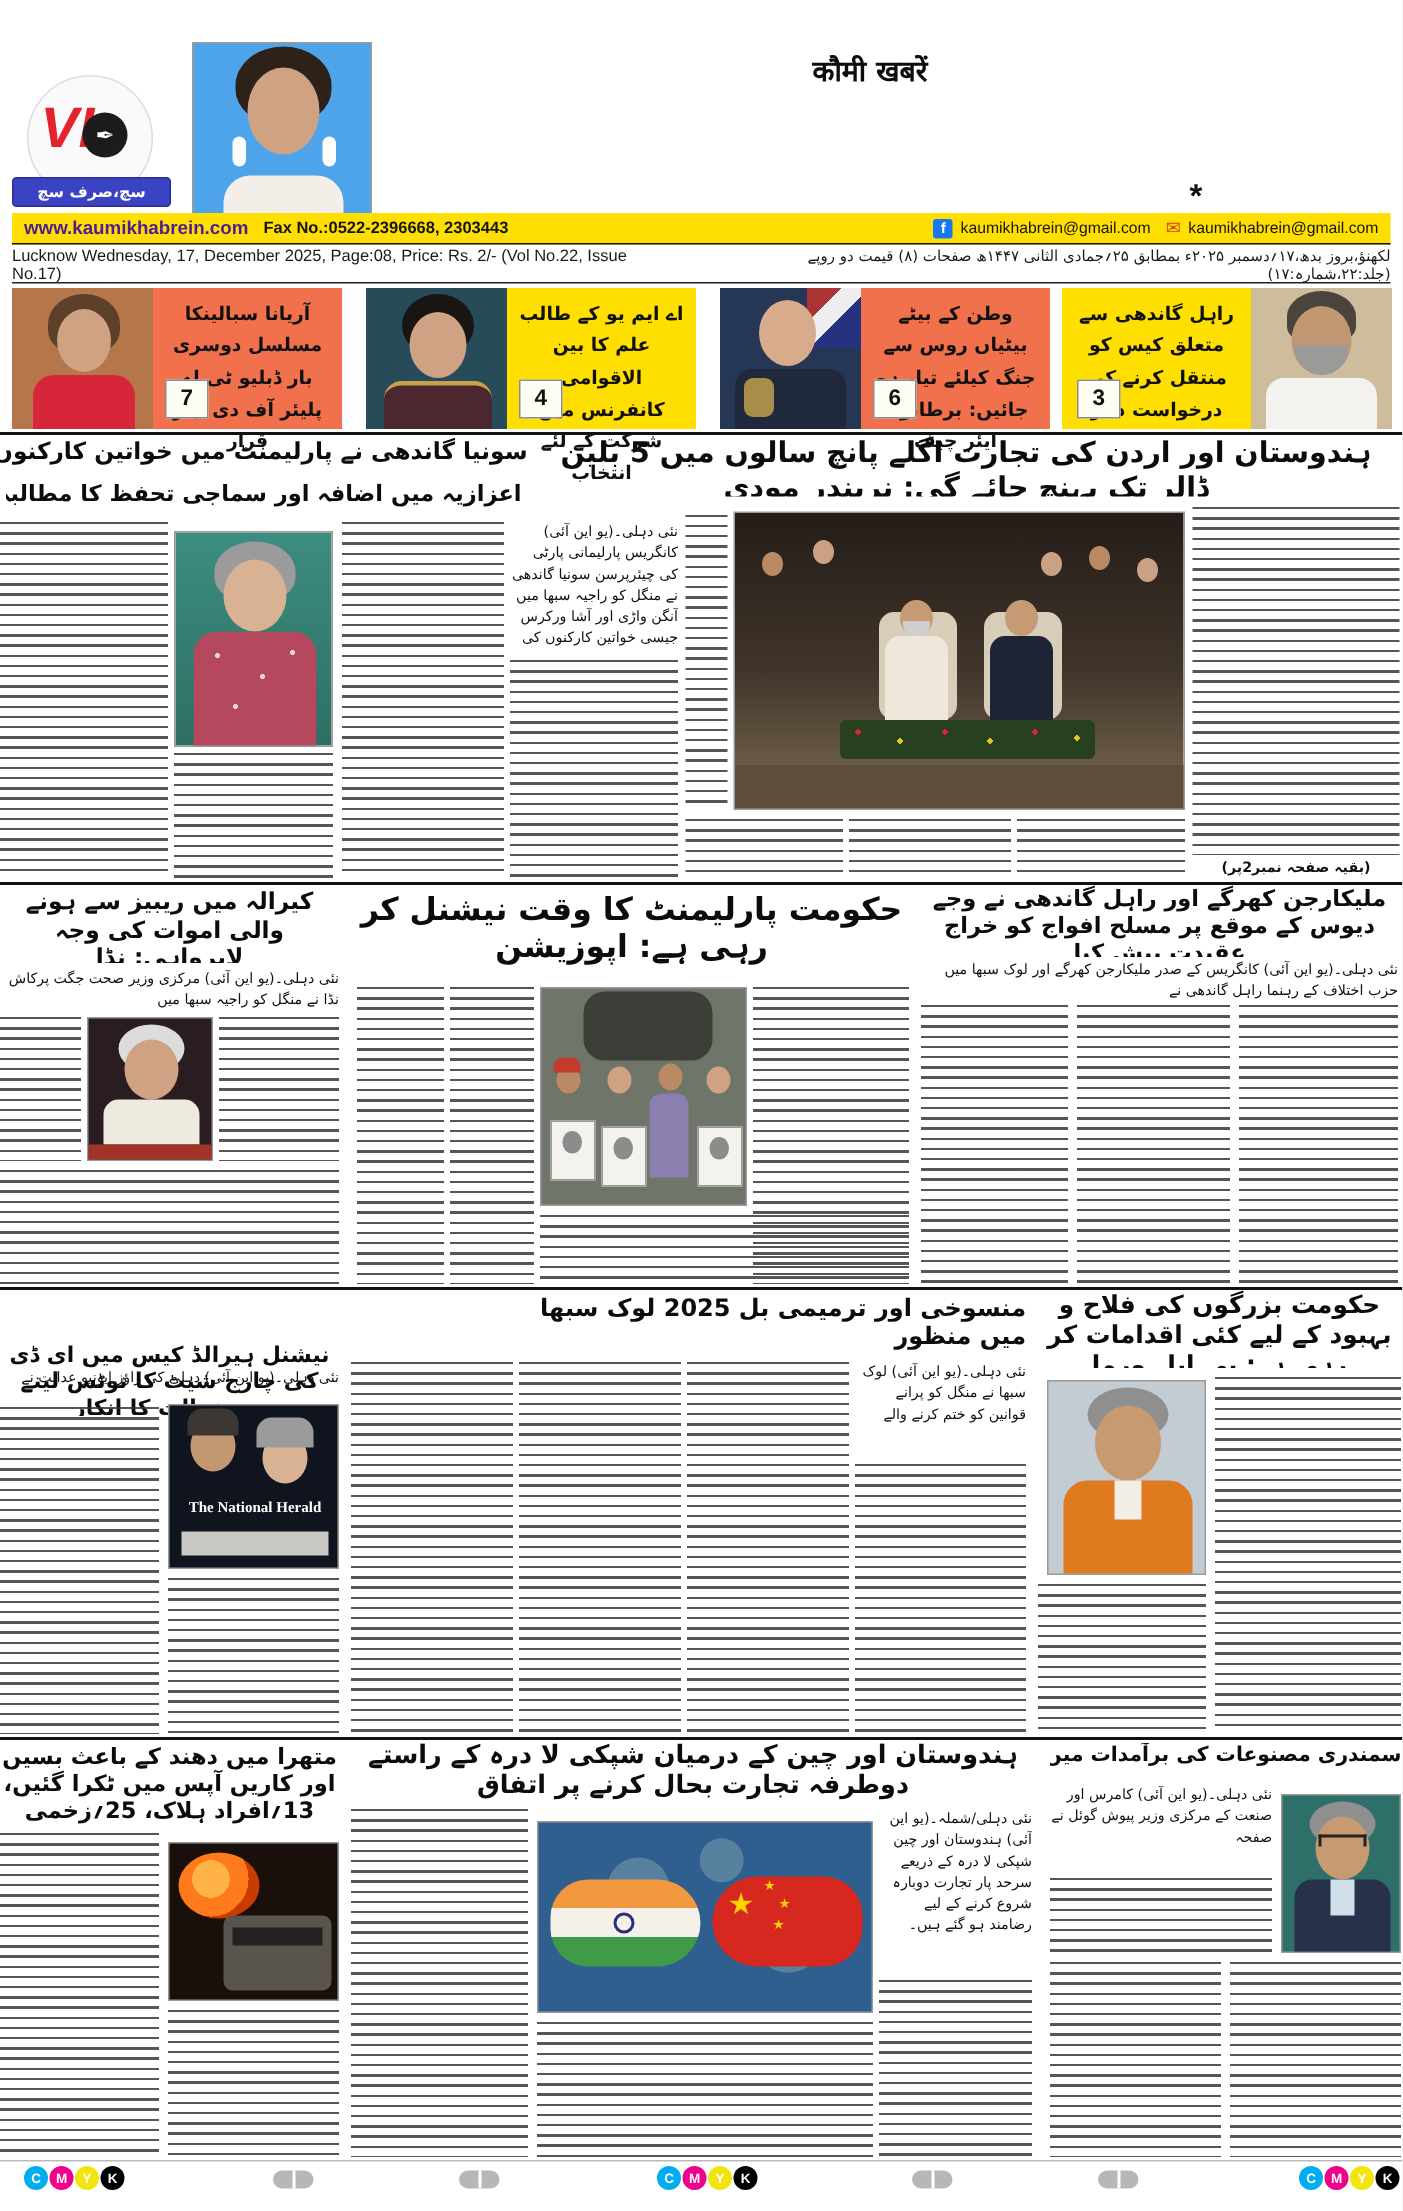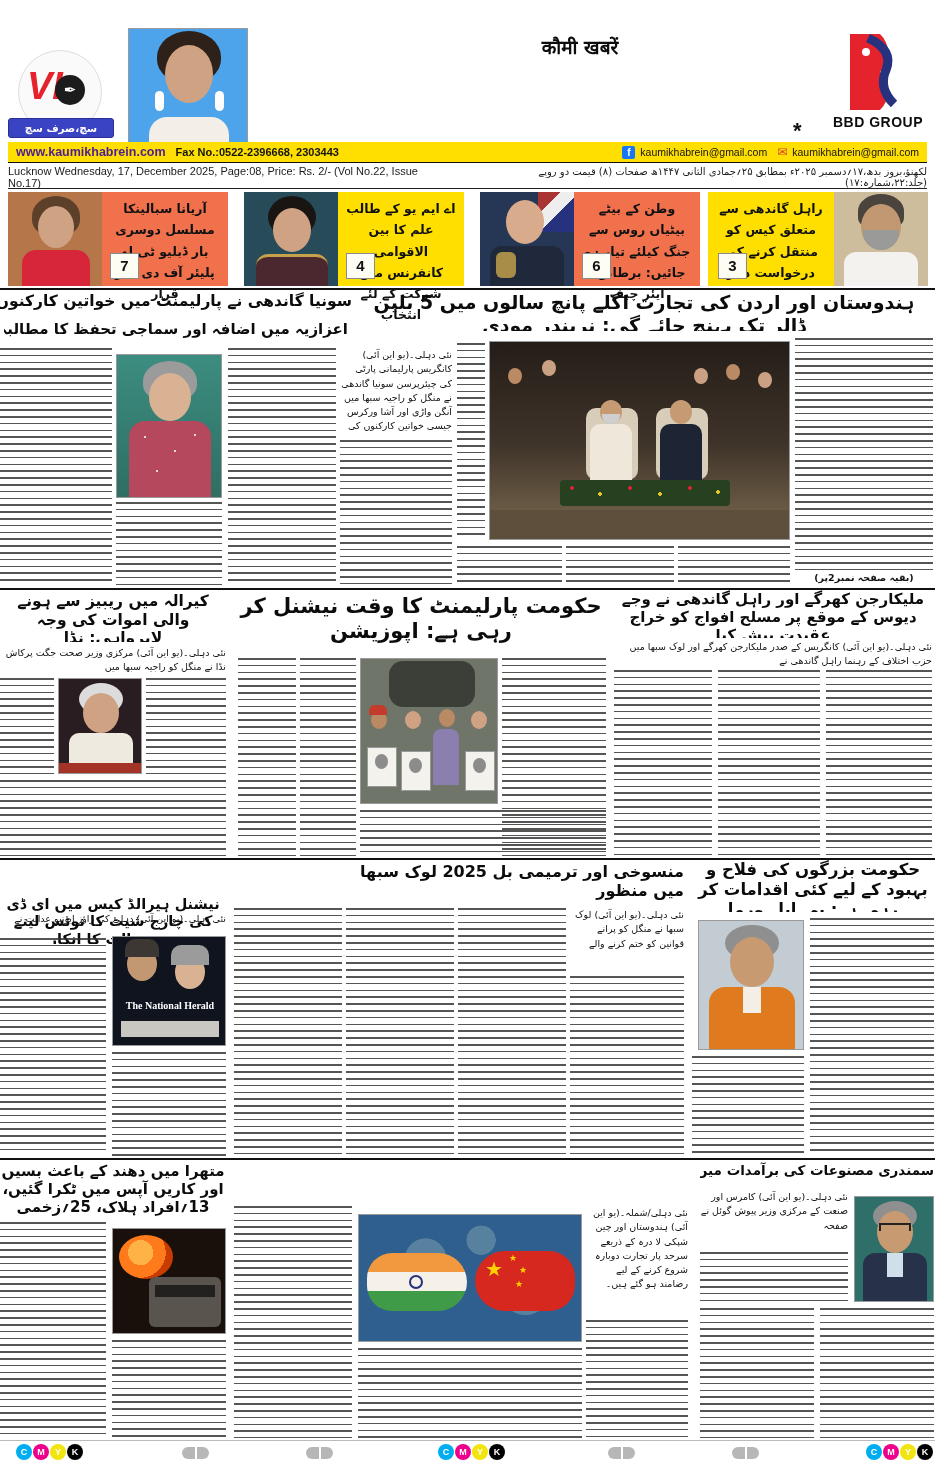--- a/index.html
+++ b/index.html
@@ -40,28 +40,20 @@
     <div class="abs" style="left:28px;top:2px;width:64px;height:52px;border-radius:50% 50% 45% 45%;background:#2e2119;"></div>
     <div class="face" style="left:36px;top:16px;width:48px;height:58px;"></div>
     <div class="abs" style="left:20px;top:88px;width:80px;height:46px;border-radius:18px 18px 0 0;background:#f3efe8;"></div>
     <div class="abs" style="left:26px;top:62px;width:9px;height:20px;border-radius:5px;background:#fdfdfd;"></div>
     <div class="abs" style="left:86px;top:62px;width:9px;height:20px;border-radius:5px;background:#fdfdfd;"></div>
   </div>
 
   <div class="abs" style="left:500px;top:34px;width:160px;font:bold 19px 'DejaVu Sans',sans-serif;color:#0d0d0d;text-align:center;">कौमी खबरें</div>
   <div class="abs en" style="left:793px;top:118px;font:bold 22px 'Liberation Sans',sans-serif;color:#111;">*</div>
 
-  <div class="abs" style="left:828px;top:30px;width:100px;height:104px;">
-    <svg width="100" height="80" viewBox="0 0 100 80">
-      <path d="M22 4 h30 a26 26 0 0 1 0 38 a26 26 0 0 1 0 38 h-30 z" fill="#e4232c"></path>
-      <path d="M40 8 q26 12 18 32 q-8 18 8 34" stroke="#27327e" stroke-width="9" fill="none"></path>
-      <circle cx="38" cy="22" r="4" fill="#fff"></circle>
-    </svg>
-    <div class="en" style="font:bold 14px 'Liberation Sans',sans-serif;color:#0d0d0d;letter-spacing:.5px;text-align:center;">BBD GROUP</div>
-  </div>
 
   <div class="abs" style="left: 8px; top: 142px; width: 919px; height: 21px; border-bottom: 1.5px solid rgb(17, 17, 17); display: flex; align-items: center; gap: 10px; padding: 0px 8px; box-sizing: border-box; background-color: rgb(255, 223, 0);">
     <span class="en" style="font-weight:bold;font-size:12.5px;color:#4c1d95;">www.kaumikhabrein.com</span>
     <span class="en" style="font-weight:bold;font-size:11px;color:#141414;">Fax No.:0522-2396668, 2303443</span>
     <span style="margin-left:auto;display:flex;align-items:center;gap:5px;">
       <span style="width:13px;height:13px;background:#1877f2;border-radius:2px;color:#fff;font:bold 10px/13px 'Liberation Sans',sans-serif;text-align:center;display:inline-block;">f</span>
       <span class="en" style="font-size:10.5px;color:#141414;">kaumikhabrein@gmail.com</span>
     </span>
     <span style="display:flex;align-items:center;gap:5px;">
       <span style="font-size:12px;color:#d6422a;">✉</span>
@@ -237,20 +229,21 @@
   <div class="abs u hl" style="left:0px;top:1162px;width:226px;height:56px;font-size:15px;">متھرا میں دھند کے باعث بسیں اور کاریں آپس میں ٹکرا گئیں، 13؍افراد ہلاک، 25؍زخمی</div>
   <div class="ph" style="left:112px;top:1228px;width:114px;height:106px;background:#19100c;">
     <div class="abs" style="left:6px;top:6px;width:54px;height:44px;border-radius:50%;background:radial-gradient(circle at 40% 40%,#ffb347 0 30%,#ff7a1a 30% 60%,#c93c00 60% 100%);"></div>
     <div class="abs" style="left:36px;top:48px;width:72px;height:50px;border-radius:6px;background:#5a544e;">
       <div class="abs" style="left:6px;top:8px;width:60px;height:12px;background:#23211f;"></div>
     </div>
   </div>
   <div class="abs sim" style="left:0px;top:1222px;width:106px;height:216px;"></div>
   <div class="abs sim" style="left:112px;top:1340px;width:114px;height:98px;"></div>
 
+  <div class="abs u hl" style="left:236px;top:1160px;width:452px;height:42px;font-size:17px;">ہندوستان اور چین کے درمیان شپکی لا درہ کے راستے دوطرفہ تجارت بحال کرنے پر اتفاق</div>
   <div class="abs u lede" style="left:586px;top:1206px;width:102px;height:110px;">نئی دہلی/شملہ۔(یو این آئی) ہندوستان اور چین شپکی لا درہ کے ذریعے سرحد پار تجارت دوبارہ شروع کرنے کے لیے رضامند ہو گئے ہیں۔</div>
   <div class="abs sim" style="left:586px;top:1320px;width:102px;height:118px;"></div>
   <div class="ph" style="left:358px;top:1214px;width:224px;height:128px;background:#2e5f8f;background-image:radial-gradient(circle 34px at 30% 35%,#58809f 0 60%,transparent 62%),radial-gradient(circle 40px at 75% 60%,#58809f 0 60%,transparent 62%),radial-gradient(circle 24px at 55% 20%,#58809f 0 60%,transparent 62%);">
     <div class="abs" style="left:8px;top:38px;width:100px;height:58px;border-radius:26px 30px 30px 26px;background:linear-gradient(180deg,#f2993f 0 33%,#f5f0e8 33% 66%,#3f9b48 66% 100%);">
       <div class="abs" style="left:42px;top:22px;width:14px;height:14px;border-radius:50%;border:2px solid #27307e;box-sizing:border-box;"></div>
     </div>
     <div class="abs" style="left:116px;top:36px;width:100px;height:60px;border-radius:30px 26px 26px 30px;background:#d6281e;">
       <div class="abs" style="left:10px;top:8px;color:#ffd200;font-size:20px;line-height:20px;">★</div>
       <div class="abs" style="left:34px;top:2px;color:#ffd200;font-size:9px;">★</div>
       <div class="abs" style="left:44px;top:14px;color:#ffd200;font-size:9px;">★</div>

